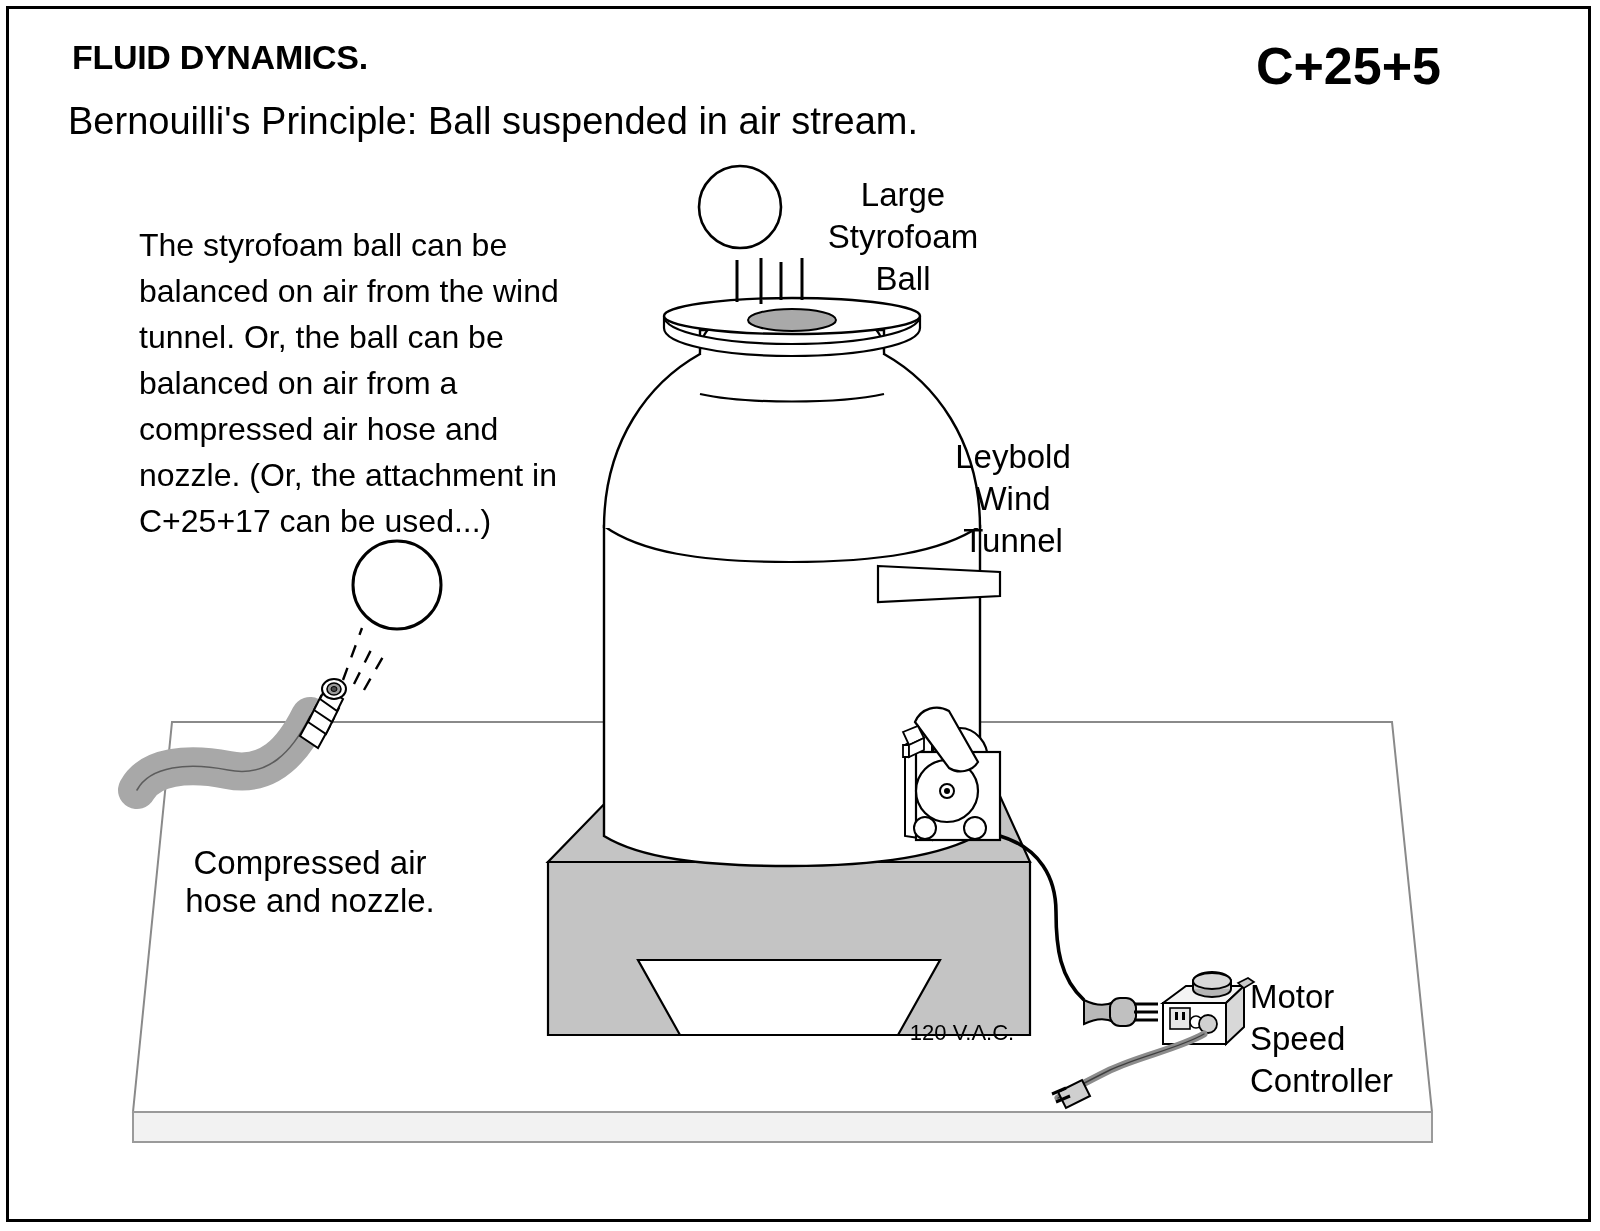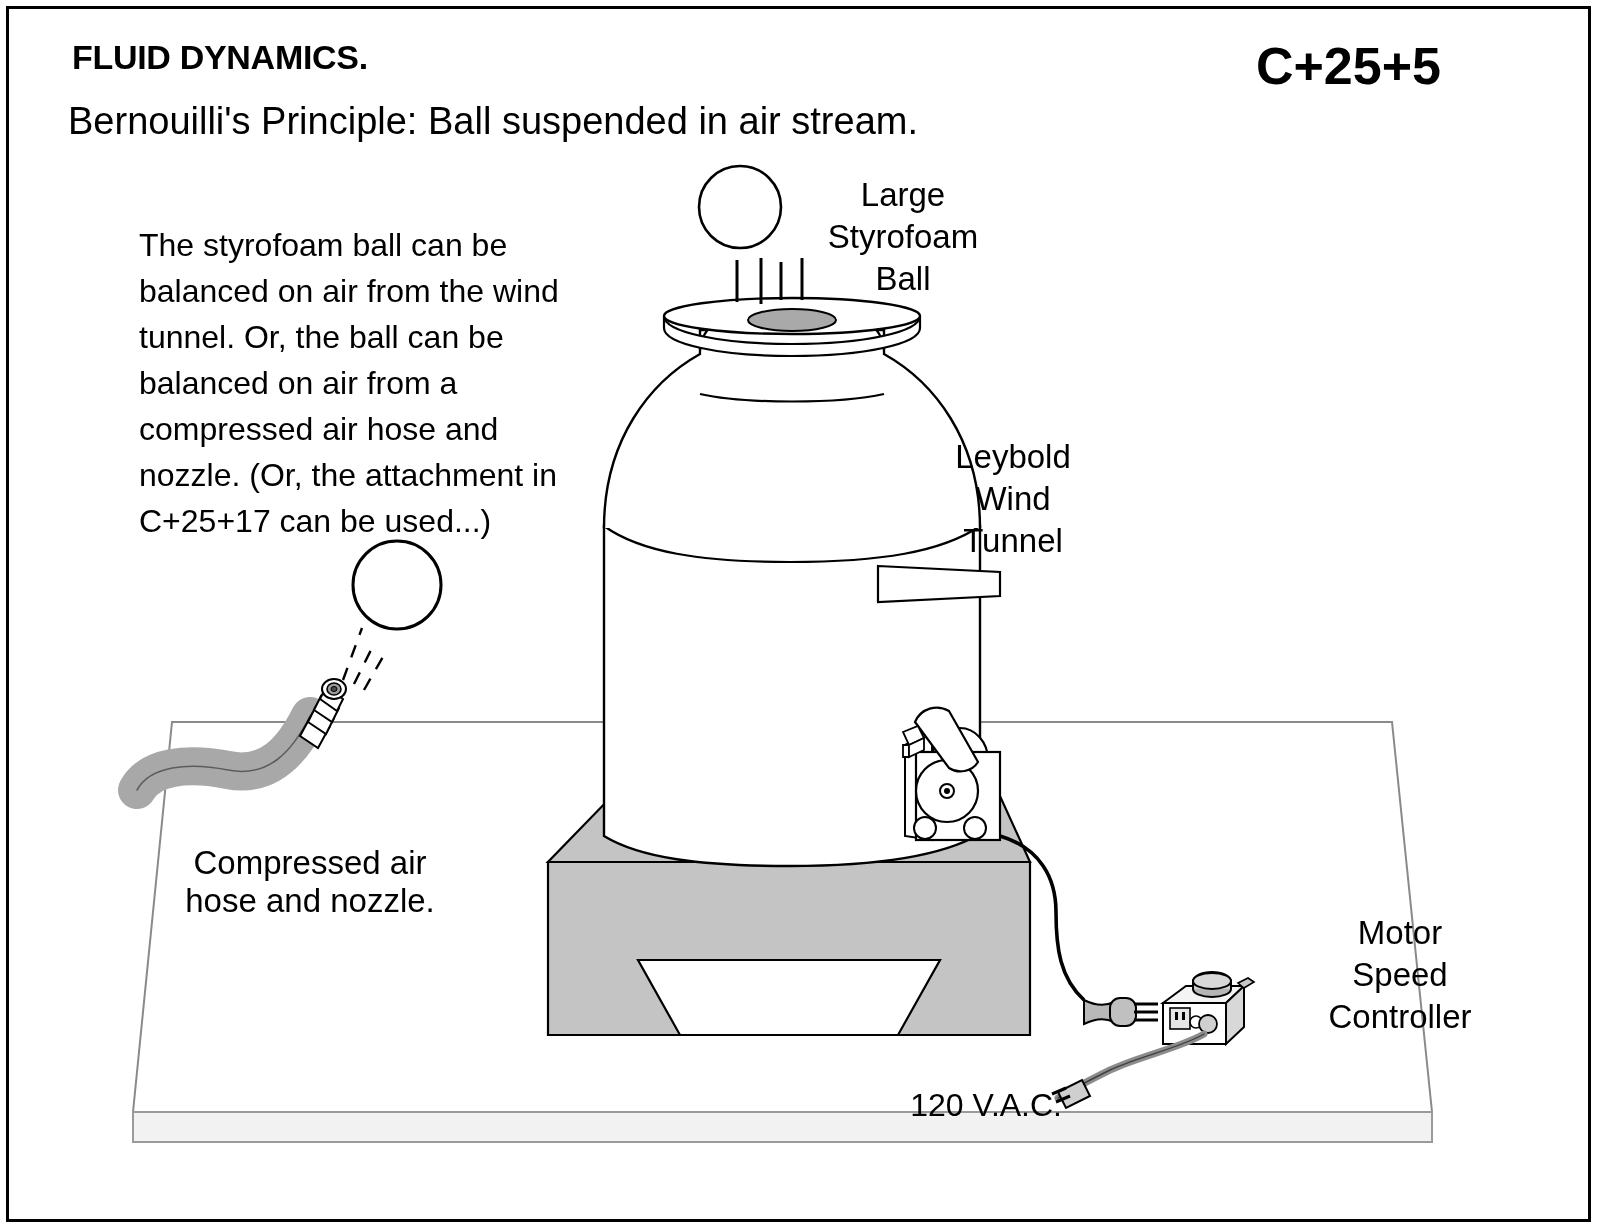--- a/index.html
+++ b/index.html
@@ -61,23 +61,23 @@
   }
   .label {
     position: absolute;
     font-size: 33px;
     line-height: 42px;
     text-align: center;
     white-space: pre-line;
   }
   #label-ball { left: 808px; top: 174px; width: 190px; }
   #label-tunnel { left: 928px; top: 436px; width: 170px; }
-  #label-controller { left: 1250px; top: 912px; width: 300px; text-align: center; }
+  #label-controller { left: 1250px; top: 976px; width: 300px; text-align: left; }
   #label-hose { left: 160px; top: 836px; width: 300px; text-align: center; line-height: 38px; margin-top: 8px; }
-  #label-vac { left: 862px; top: 1084px; font-size: 32px; text-align: right; width: 200px; }
+  #label-vac { left: 862px; top: 1012px; font-size: 22px; text-align: center; width: 200px; }
   svg { position: absolute; left: 0; top: 0; }
 </style>
 </head>
 <body>
 
 <div id="page">
 
   <div id="frame"></div>
 
   <div class="title">FLUID DYNAMICS.</div>

